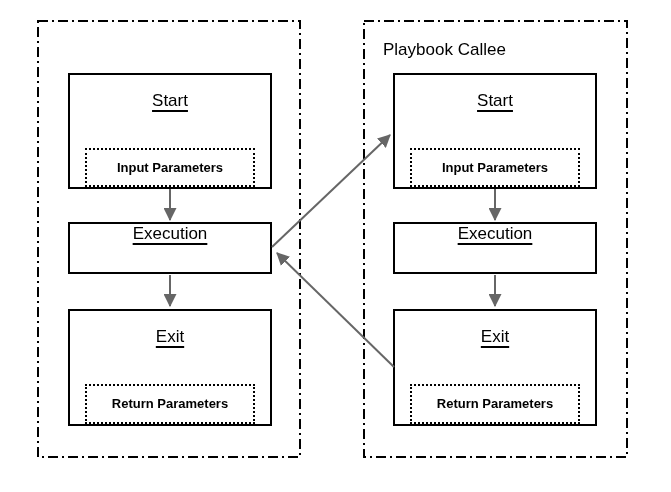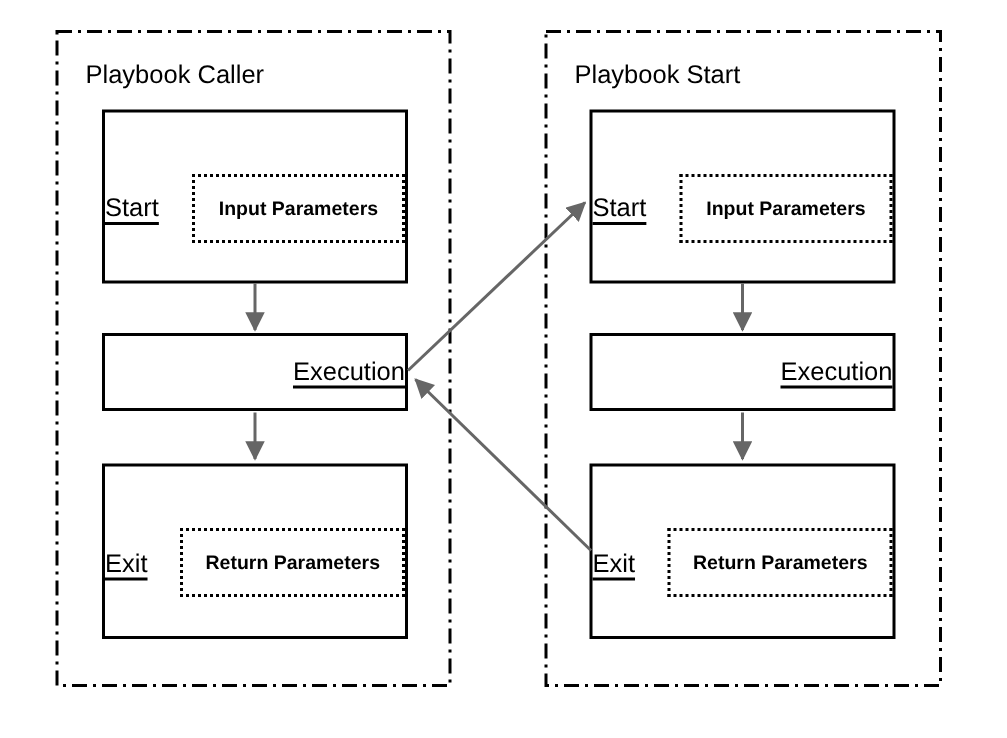--- a/index.html
+++ b/index.html
@@ -38,34 +38,34 @@
     font-size: 17px;
     line-height: 20px;
     white-space: nowrap;
   }
   .node {
     position: absolute;
     box-sizing: border-box;
     border: 2px solid #000000;
     background: #ffffff;
     display: flex;
-    flex-direction: row;
+    flex-direction: column;
     align-items: center;
     gap: 22px;
   }
   .node-title {
     font-size: 17px;
     line-height: 20px;
     text-decoration: underline;
     text-decoration-thickness: 1.5px;
     text-underline-offset: 4px;
     margin-top: 16px;
   }
   .node.center-title {
-    justify-content: flex-end;
+    justify-content: flex-start;
   }
   .node.center-title .node-title {
     margin-top: 0;
   }
   .param-box {
     box-sizing: border-box;
     margin-top: 15px;
     width: 170px;
     height: 46px;
     border: 2px dotted #000000;
@@ -78,22 +78,21 @@
     font-size: 13px;
     line-height: 16px;
     white-space: nowrap;
   }
 </style>
 </head>
 <body>
 
 <div class="canvas">
 
-  <div class="group-label" style="left:57px; top:40px;">Playbook Caller</div>
-  <div class="group-label" style="left:383px; top:40px;">Playbook Start</div>
+  <div class="group-label" style="left:383px; top:40px;">Playbook Callee</div>
 
   <div class="node" style="left:68px; top:73px; width:204px; height:116px;">
     <div class="node-title">Start</div>
     <div class="param-box">
       <span>Input Parameters</span>
     </div>
   </div>
 
   <div class="node center-title" style="left:68px; top:222px; width:204px; height:52px;">
     <div class="node-title">Execution</div>

